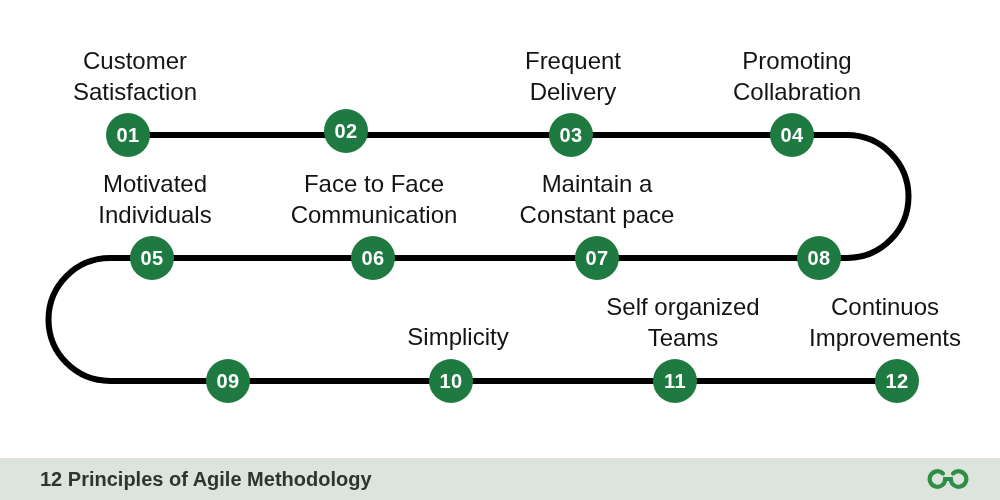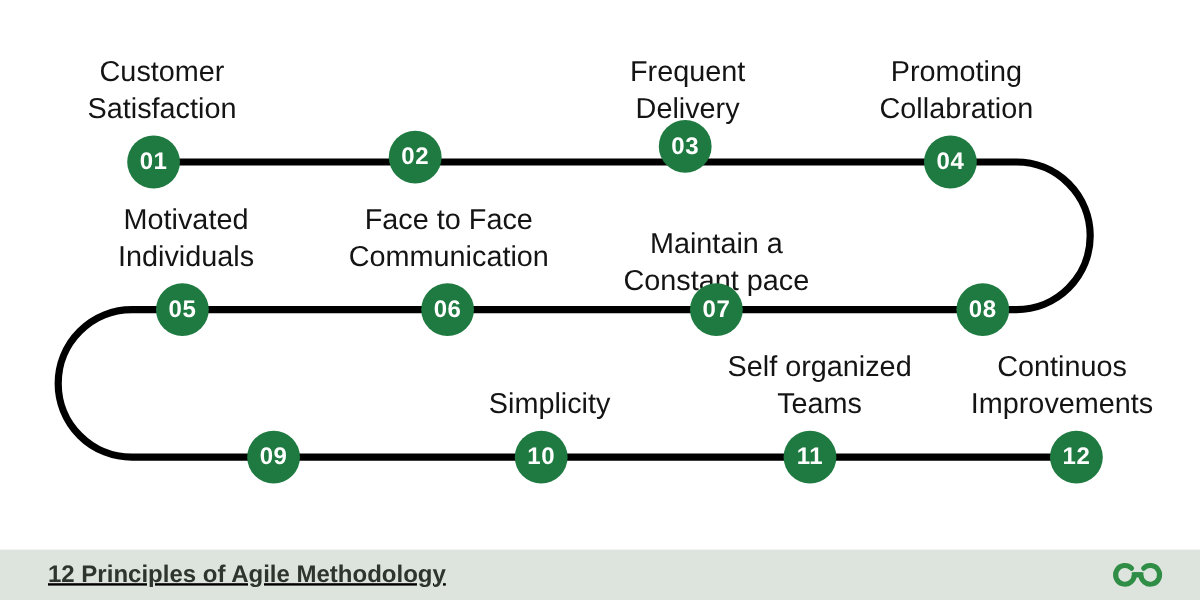--- a/index.html
+++ b/index.html
@@ -30,21 +30,21 @@
     font-weight:500;
     color:#141414;
     line-height:1.28;
   }
   .node-label.align-left{text-align:center;}
   .footer{
     position:absolute;
     left:0;bottom:0;
     width:100%;height:42px;
     background:var(--footer_bg,#dde4dd);
-    display:flex;align-items:center;text-decoration:underline;
+    display:flex;align-items:center;
   }
   .footer-title{
     margin-left:40px;
     font-size:20px;
     font-weight:600;
     color:#2e342e;
     flex:1;
   }
   .footer-logo{
     margin-right:30px;
@@ -63,31 +63,31 @@
   <div class="node-label" style="left:135px;top:107px;">Customer
 Satisfaction</div>
   <div class="node-label" style="left:573px;top:107px;">Frequent
 Delivery</div>
   <div class="node-label" style="left:797px;top:107px;">Promoting
 Collabration</div>
   <div class="node-label" style="left:155px;top:230px;">Motivated
 Individuals</div>
   <div class="node-label" style="left:374px;top:230px;">Face to Face
 Communication</div>
-  <div class="node-label" style="left:597px;top:230px;margin-top:20px;">Maintain a
+  <div class="node-label" style="left:597px;top:230px;">Maintain a
 Constant pace</div>
   <div class="node-label" style="left:458px;top:353px;">Simplicity</div>
   <div class="node-label" style="left:683px;top:353px;">Self organized
 Teams</div>
   <div class="node-label align-left" style="left:885px;top:353px;">Continuos
 Improvements</div>
 
   <div class="node" style="left:106px;top:113px;">01</div>
   <div class="node" style="left:324px;top:109px;text-align:center;">02</div>
-  <div class="node" style="left:549px;top:100px;">03</div>
+  <div class="node" style="left:549px;top:113px;">03</div>
   <div class="node" style="left:770px;top:113px;">04</div>
   <div class="node" style="left:130px;top:236px;">05</div>
   <div class="node" style="left:351px;top:236px;">06</div>
   <div class="node" style="left:575px;top:236px;">07</div>
   <div class="node" style="left:797px;top:236px;">08</div>
   <div class="node" style="left:206px;top:359px;">09</div>
   <div class="node" style="left:429px;top:359px;">10</div>
   <div class="node" style="left:653px;top:359px;">11</div>
   <div class="node" style="left:875px;top:359px;text-align:center;">12</div>
 

